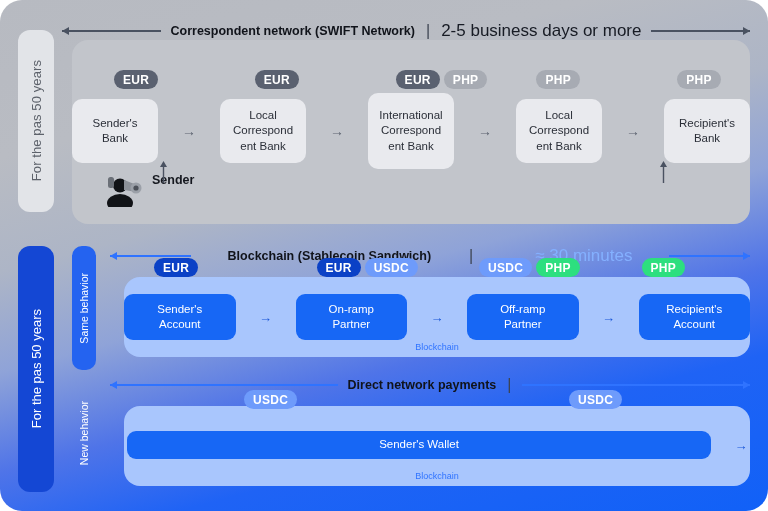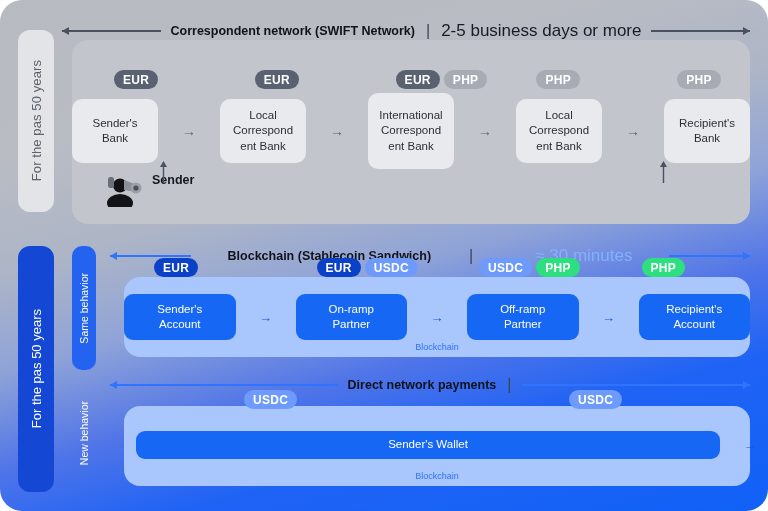--- a/index.html
+++ b/index.html
@@ -452,20 +452,20 @@
     <div class="bc-caption">Blockchain</div>
   </div>
   <div id="direct-badges">
       <div class="badge-group" style="left: 244px; top: 390px;">
         <span class="badge usdc-blue">USDC</span>
       </div>
       <div class="badge-group" style="left: 569px; top: 390px;">
         <span class="badge usdc-blue">USDC</span>
       </div>
     </div>
-  <div class="bank-row" id="direct-row" style="left:136px; top:424px; width:626px; height:42px;">
+  <div class="bank-row" id="direct-row" style="left:127px; top:424px; width:626px; height:42px;">
       <div class="bc-box" style="flex: 1 1 0px; height: 28px;">
         <div>Sender's Wallet</div>
       </div>
       <div class="arrow-blue">→</div>
     </div>
 
 </div>
 
 </body></html>

